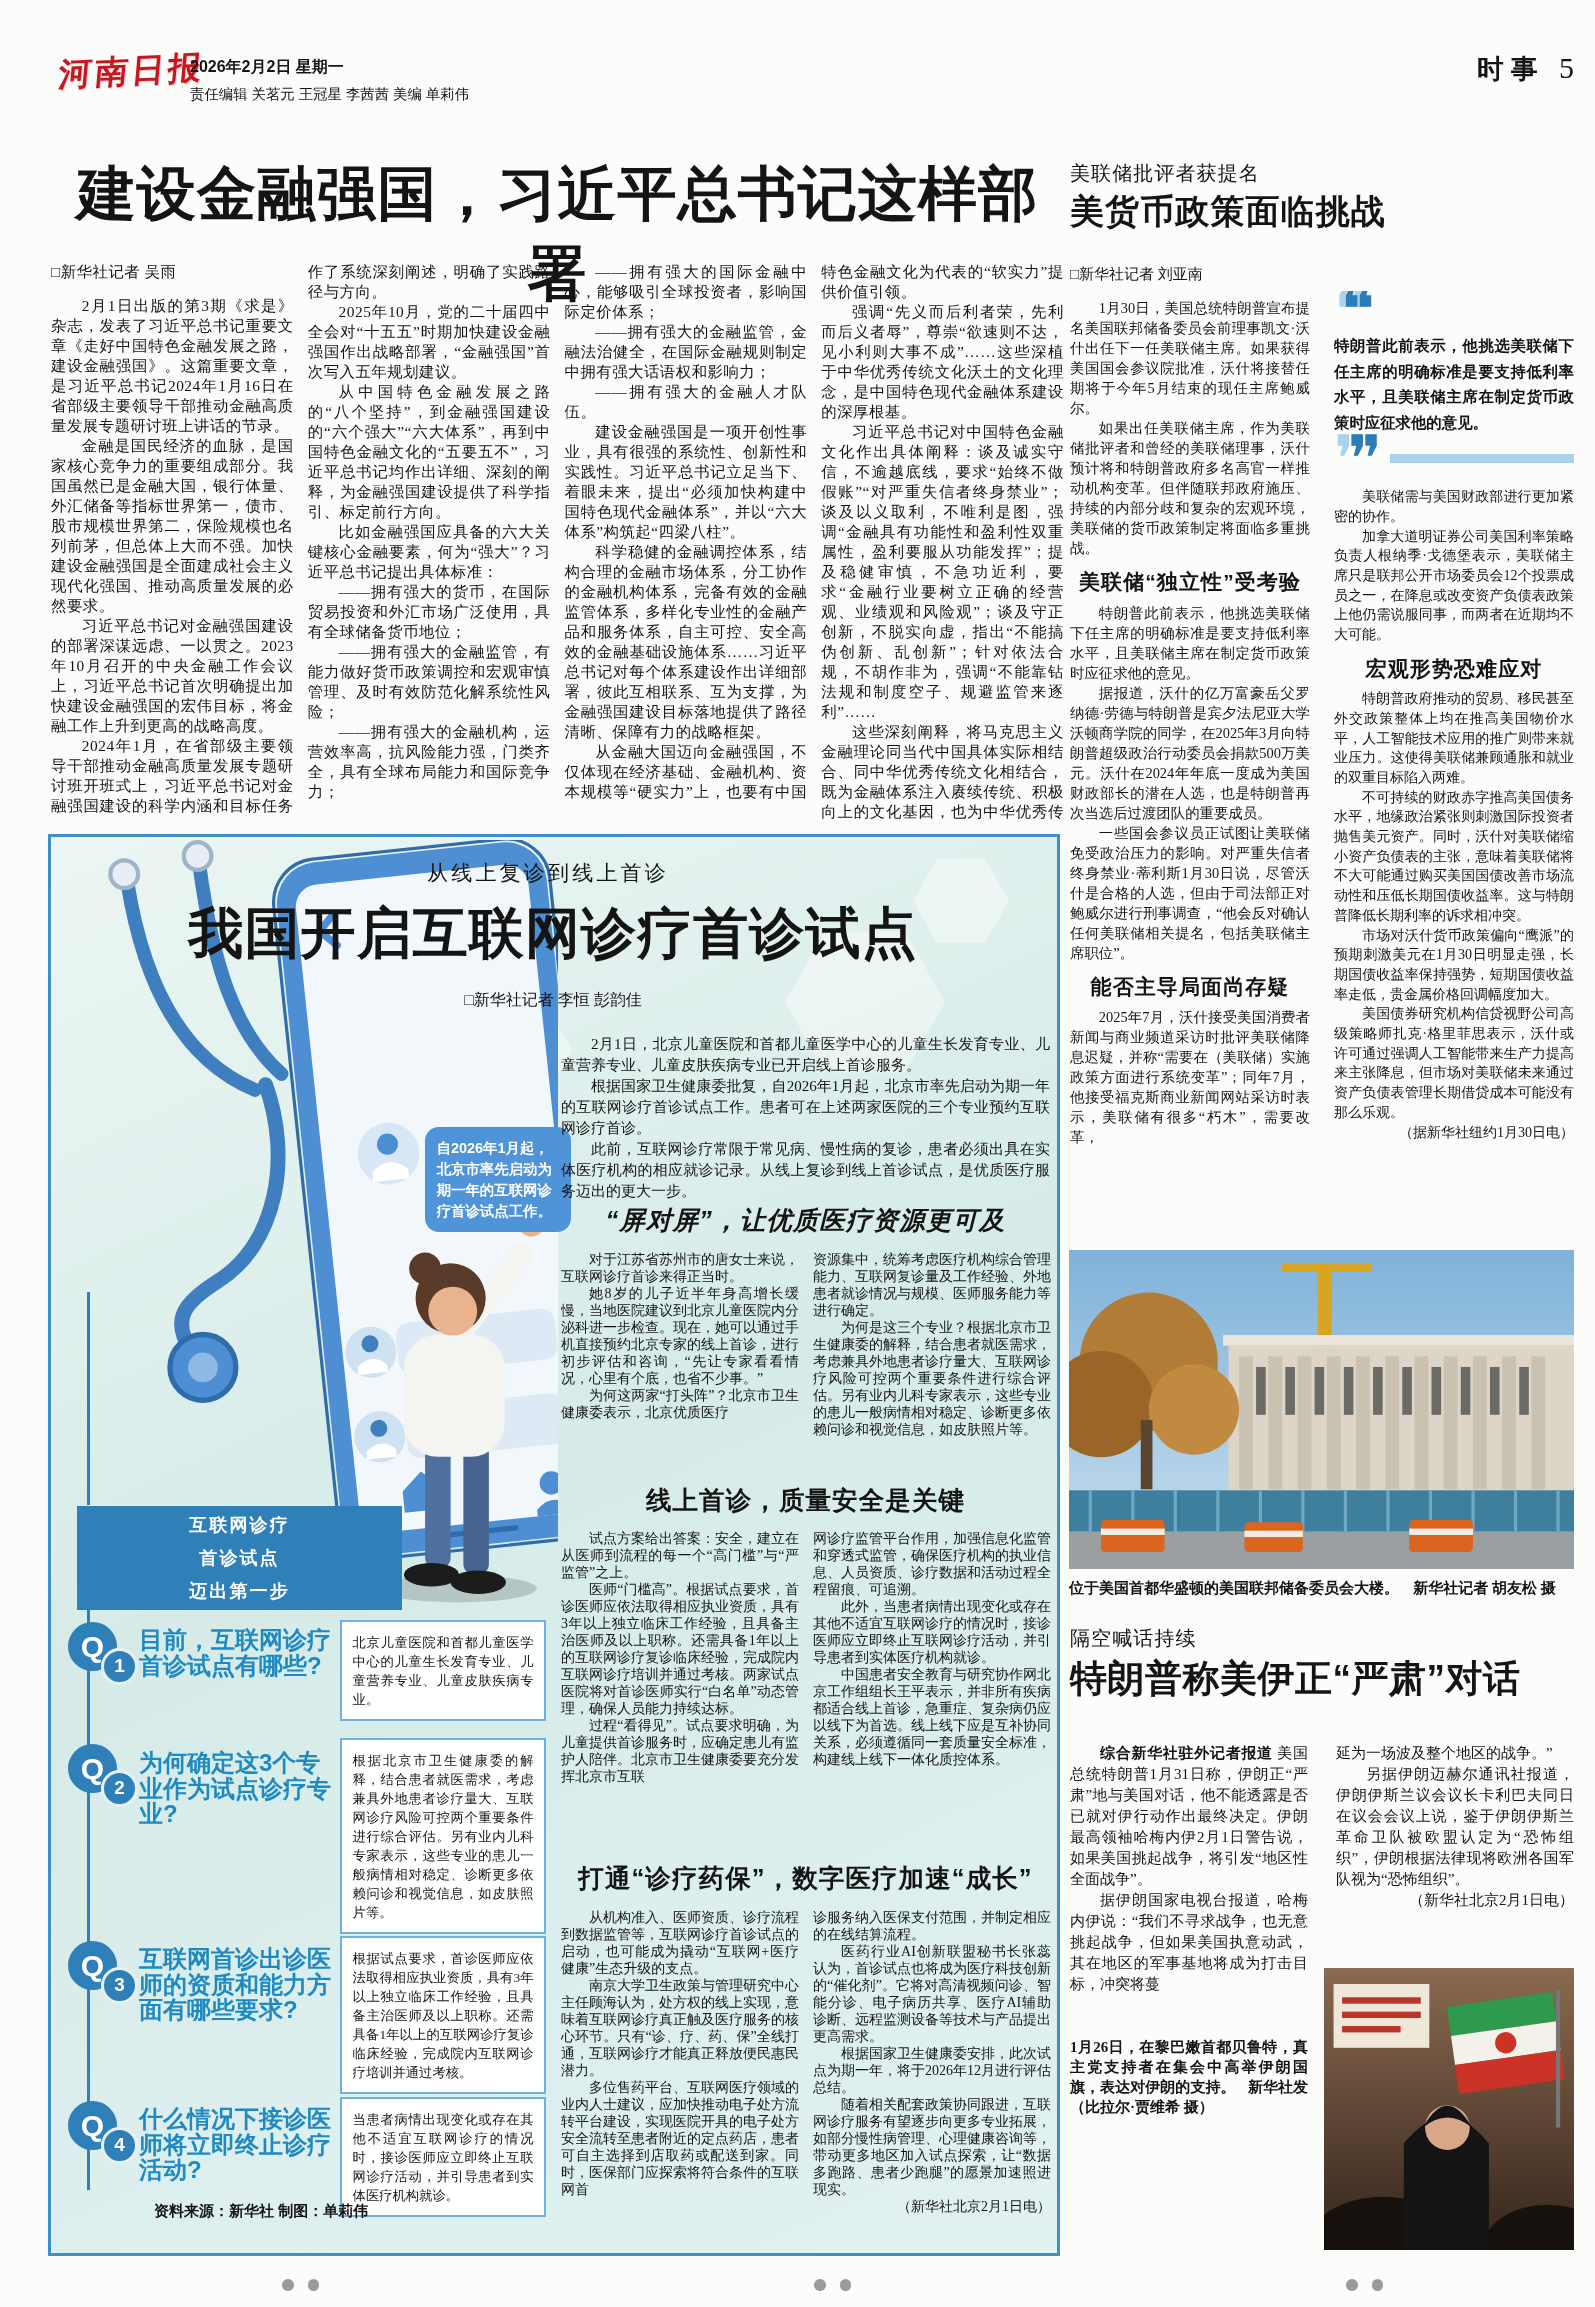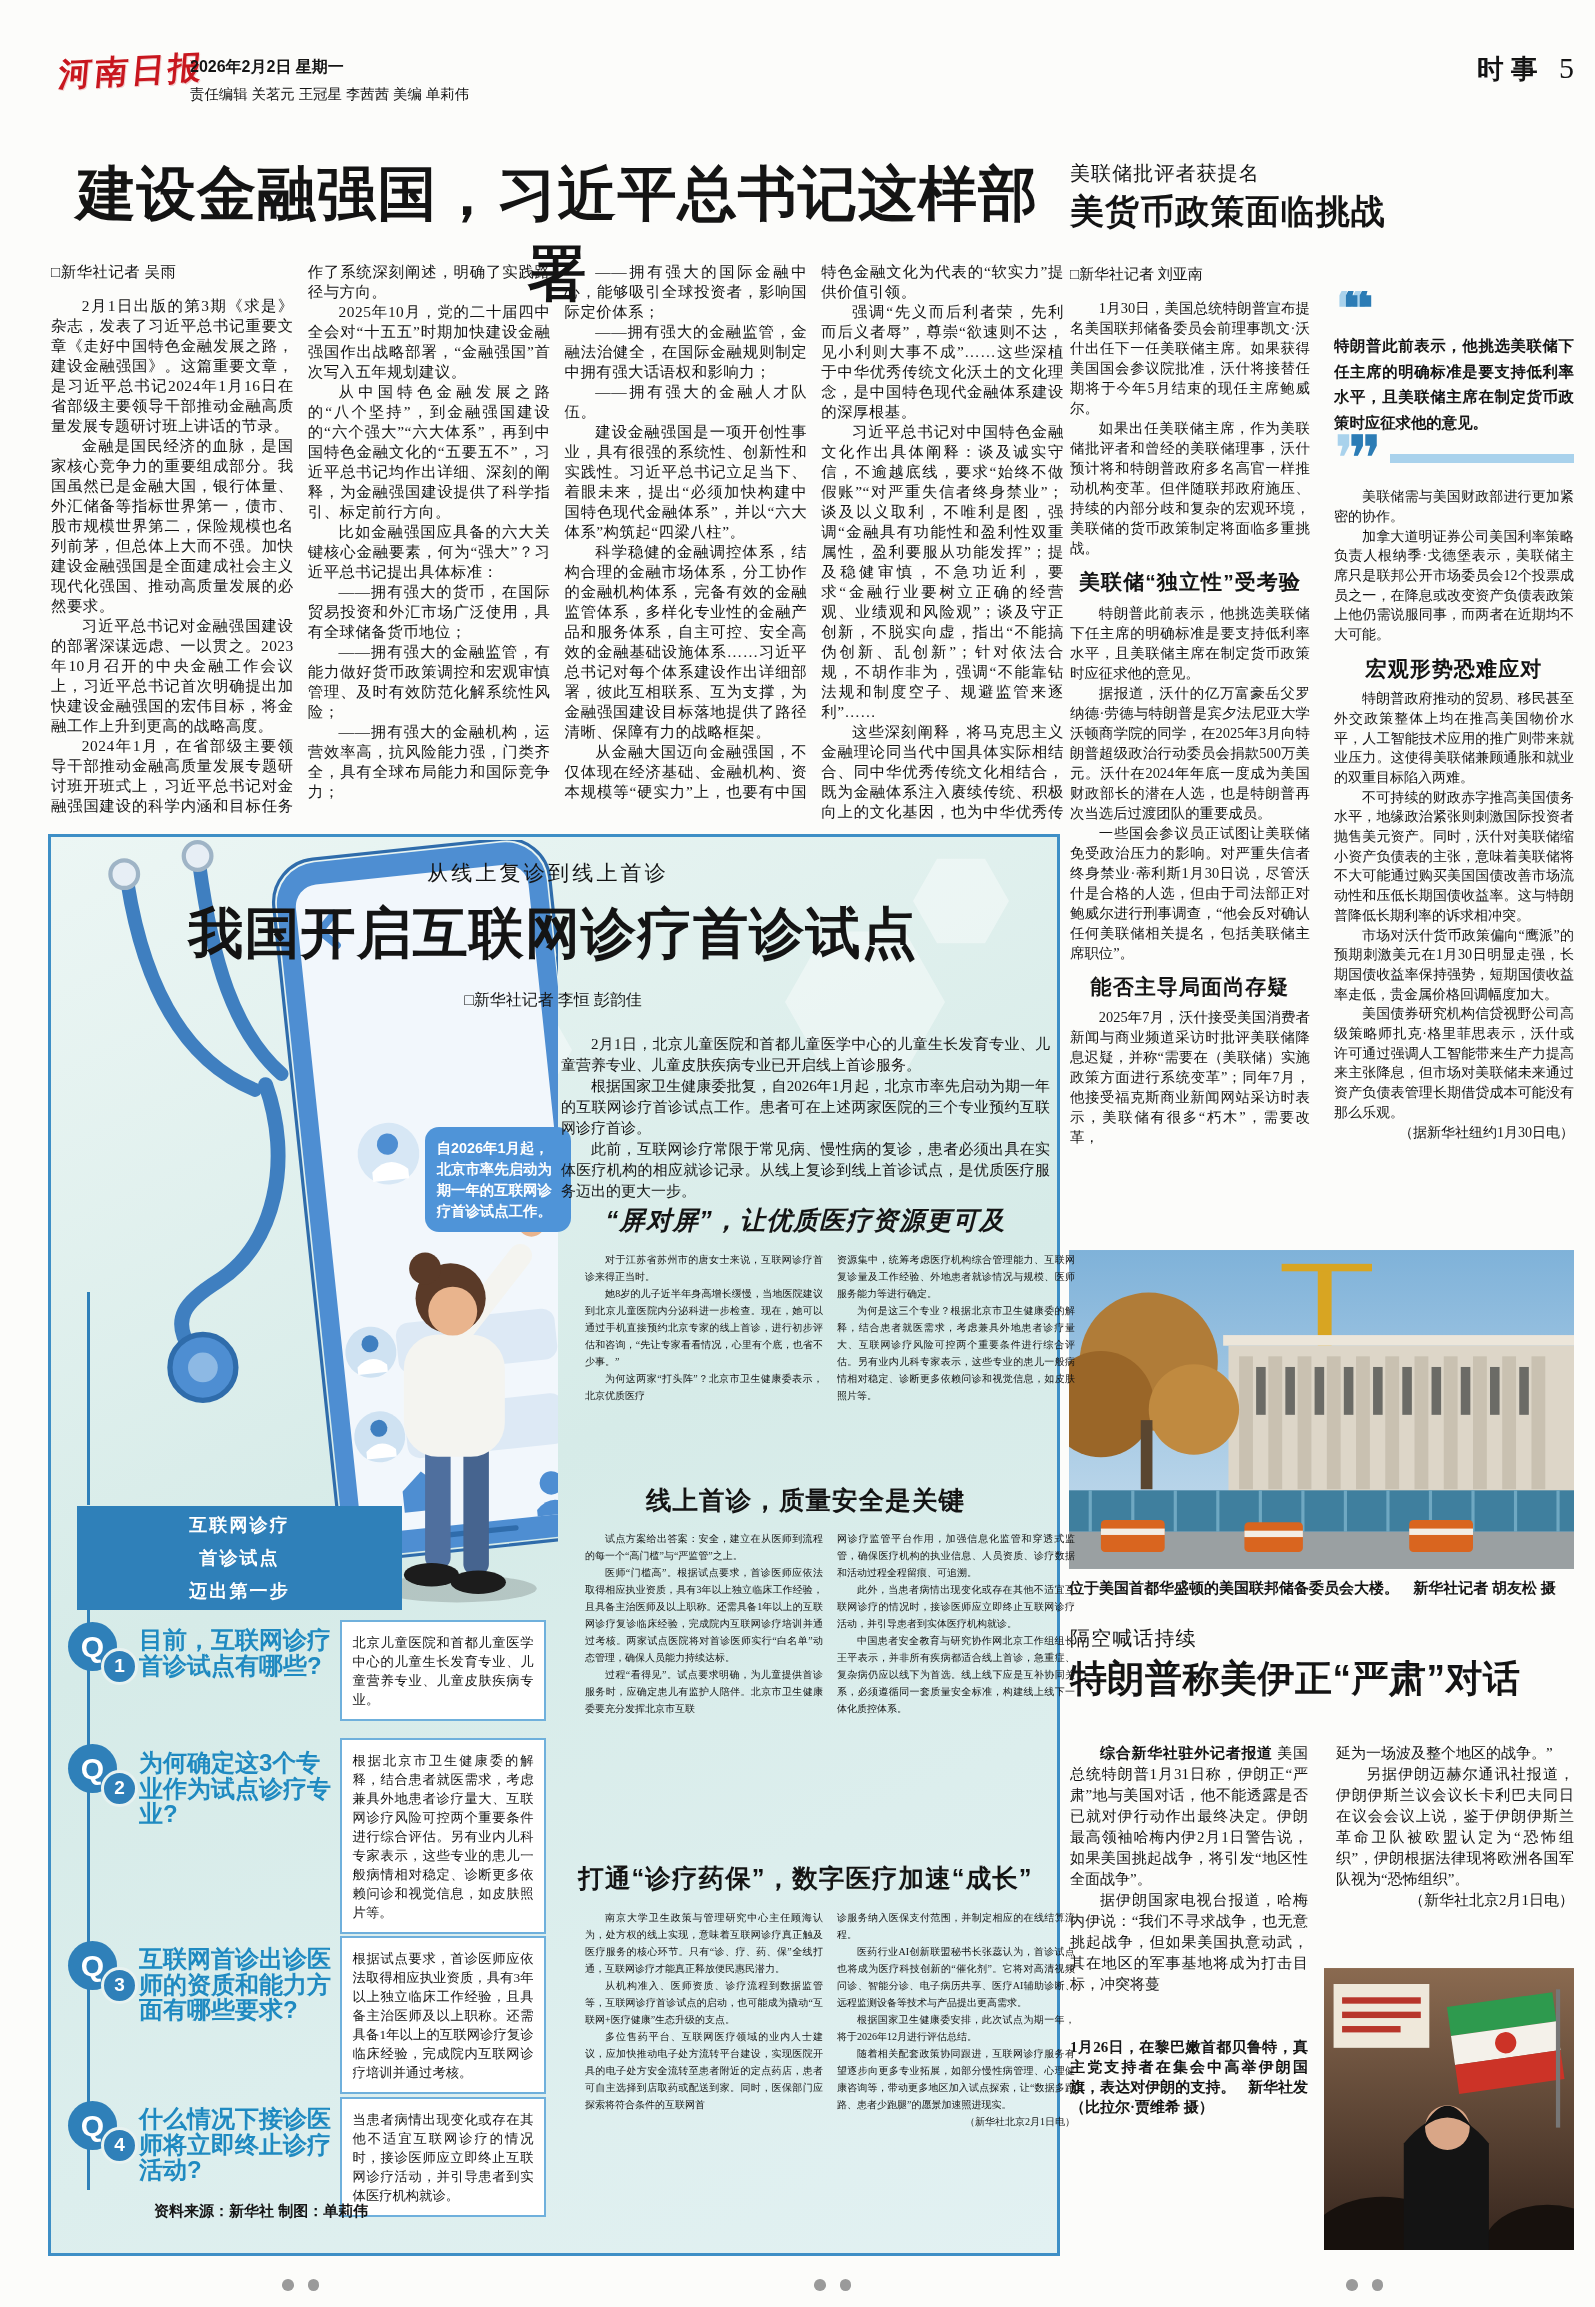--- a/index.html
+++ b/index.html
@@ -50,21 +50,21 @@
   .feature { left:48px; top:834px; width:1006px; height:1416px; border:3.7px solid #3e8fc6;
              background:linear-gradient(155deg,#ecf6f4 0%,#d6ebe8 45%,#e2f1f2 100%); overflow:hidden; }
   .hex { position:absolute; clip-path:polygon(25% 6%,75% 6%,100% 50%,75% 94%,25% 94%,0 50%);
          background:rgba(255,255,255,.4); }
   .feat-kicker { left:362px; top:859px; width:372px; text-align:center; font-size:21px; letter-spacing:3.2px; }
   .feat-headline { left:122px; top:897px; width:862px; font-size:55px; font-weight:900; letter-spacing:1.1px; }
   .feat-byline { left:122px; top:990px; width:862px; font-size:16px; }
   .feat-intro { left:561px; top:1034px; width:489px; font-size:15px; line-height:21px; }
   .feat-sub { width:489px; left:561px; text-align:center; font-family:"Liberation Sans",sans-serif;
               font-weight:bold; font-size:25.5px; letter-spacing:1.1px; }
-  .feat-col { width:238px; font-size:10px; line-height:17px; overflow:hidden; position:absolute;margin-left:24px; }
+  .feat-col { width:238px; font-size:14px; line-height:17px; overflow:hidden; position:absolute; }
 
   .speech-bubble { left:425px; top:1127px; width:123px; background:#4f94d8; border-radius:14px;
                    padding:10.6px 11.7px; color:#fff; font-weight:bold; font-size:14.4px; line-height:21px; }
   .feat-label { left:77px; top:1506px; width:325px; height:104px; background:#2f80b9; color:#fff;
                 display:flex; flex-direction:column; justify-content:center; align-items:center;
                 font-weight:bold; font-size:18px; line-height:33px; letter-spacing:2.1px; }
   .feat-vline { width:2.7px; background:#2f80b9; }
 
   .q-icon { width:80px; height:69px; }
   .q-big { position:absolute; left:0; top:0; width:49px; height:49px; border-radius:50%; background:#2f80b9;
@@ -375,22 +375,22 @@
     <p>过程“看得见”。试点要求明确，为儿童提供首诊服务时，应确定患儿有监护人陪伴。北京市卫生健康委要充分发挥北京市互联</p>
   </div>
   <div class="feat-col just" style="left:813px; top:1530px; height:327px;">
     <p style="text-indent:0">网诊疗监管平台作用，加强信息化监管和穿透式监管，确保医疗机构的执业信息、人员资质、诊疗数据和活动过程全程留痕、可追溯。</p>
     <p>此外，当患者病情出现变化或存在其他不适宜互联网诊疗的情况时，接诊医师应立即终止互联网诊疗活动，并引导患者到实体医疗机构就诊。</p>
     <p>中国患者安全教育与研究协作网北京工作组组长王平表示，并非所有疾病都适合线上首诊，急重症、复杂病仍应以线下为首选。线上线下应是互补协同关系，必须遵循同一套质量安全标准，构建线上线下一体化质控体系。</p>
   </div>
 
   <div class="abs feat-sub" style="top:1861px;">打通“诊疗药保”，数字医疗加速“成长”</div>
   <div class="feat-col just" style="left:561px; top:1909px; height:330px;">
+    <p>从机构准入、医师资质、诊疗流程到数据监管等，互联网诊疗首诊试点的启动，也可能成为撬动“互联网+医疗健康”生态升级的支点。</p>
     <p>南京大学卫生政策与管理研究中心主任顾海认为，处方权的线上实现，意味着互联网诊疗真正触及医疗服务的核心环节。只有“诊、疗、药、保”全线打通，互联网诊疗才能真正释放便民惠民潜力。</p>
-    <p>从机构准入、医师资质、诊疗流程到数据监管等，互联网诊疗首诊试点的启动，也可能成为撬动“互联网+医疗健康”生态升级的支点。</p>
     <p>多位售药平台、互联网医疗领域的业内人士建议，应加快推动电子处方流转平台建设，实现医院开具的电子处方安全流转至患者附近的定点药店，患者可自主选择到店取药或配送到家。同时，医保部门应探索将符合条件的互联网首</p>
   </div>
   <div class="feat-col just" style="left:813px; top:1909px; height:330px;">
     <p style="text-indent:0">诊服务纳入医保支付范围，并制定相应的在线结算流程。</p>
     <p>医药行业AI创新联盟秘书长张蕊认为，首诊试点也将成为医疗科技创新的“催化剂”。它将对高清视频问诊、智能分诊、电子病历共享、医疗AI辅助诊断、远程监测设备等技术与产品提出更高需求。</p>
     <p>根据国家卫生健康委安排，此次试点为期一年，将于2026年12月进行评估总结。</p>
     <p>随着相关配套政策协同跟进，互联网诊疗服务有望逐步向更多专业拓展，如部分慢性病管理、心理健康咨询等，带动更多地区加入试点探索，让“数据多跑路、患者少跑腿”的愿景加速照进现实。</p>
     <p class="signoff">（新华社北京2月1日电）</p>
   </div>
 

